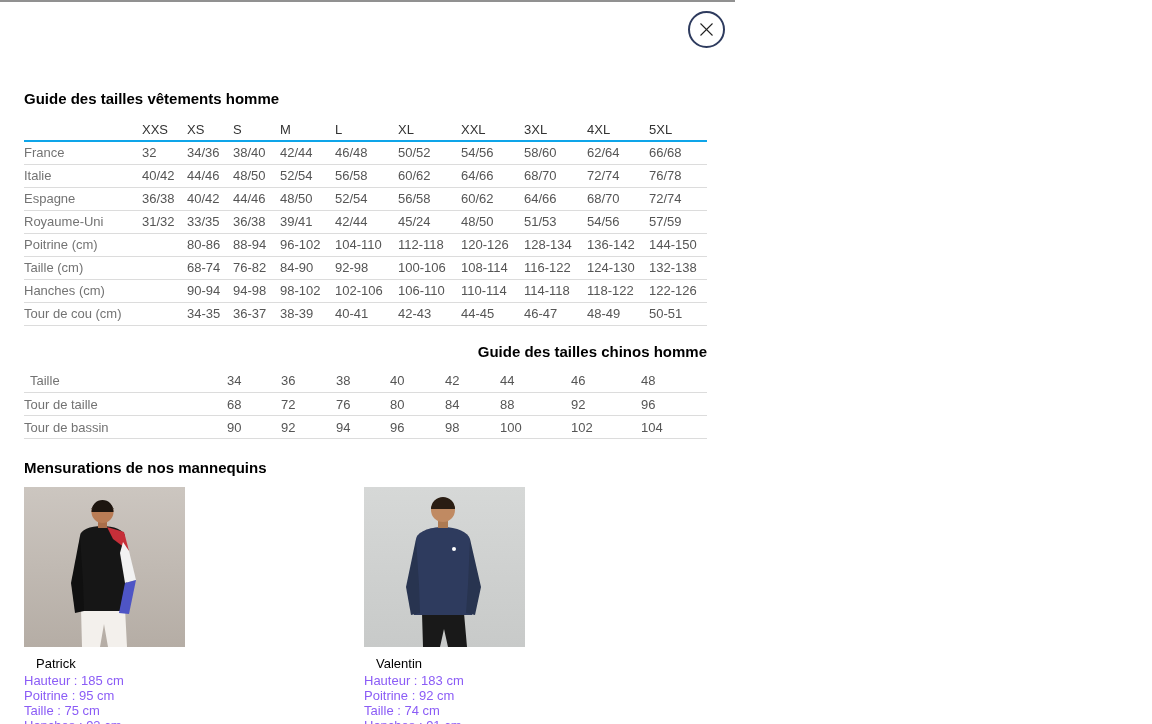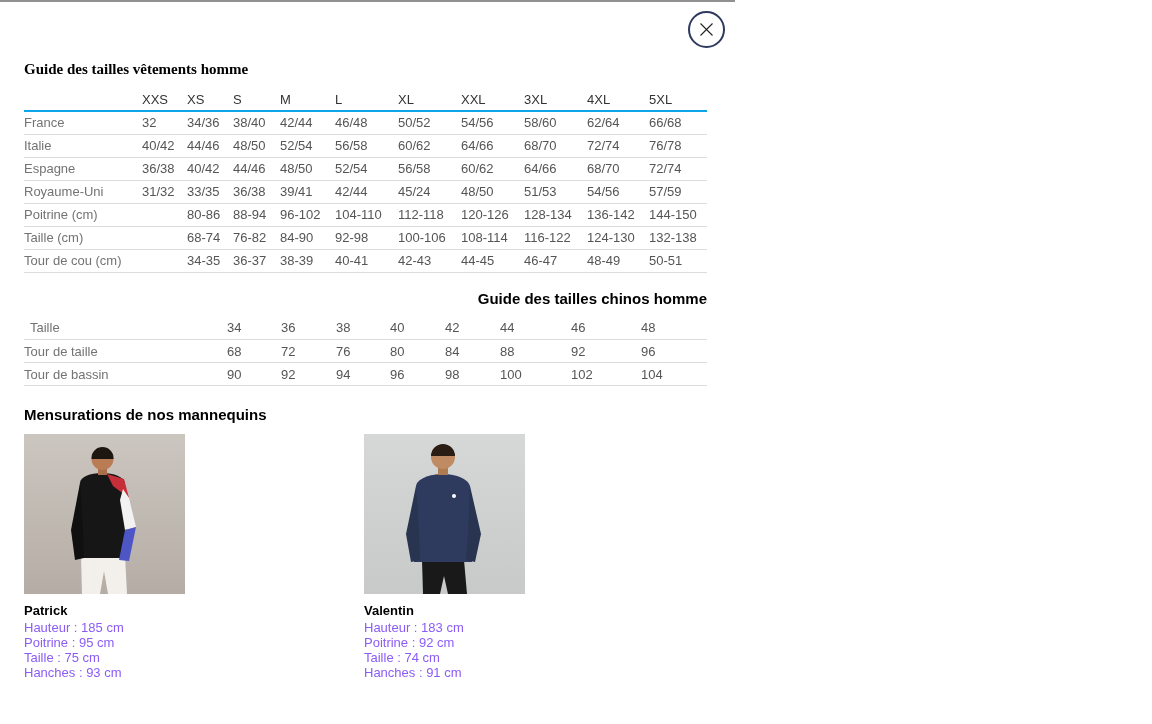--- a/index.html
+++ b/index.html
@@ -27,21 +27,21 @@
   }
   .content {
     position: absolute; top: 0; left: 24px;
     width: 683px;
     display: flow-root;
   }
   .section-title {
     margin: 0; font-size: 15px; line-height: 16px;
     font-weight: bold; color: #000;
   }
-  #title-vetements { margin-top: 61px; font-family: Liberation Serif, serif; }
+  #title-vetements { margin-top: 91px; }
   #title-chinos    { margin-top: 18px; text-align: right; }
   #title-mannequins{ margin-top: 21px; }
   table {
     border-collapse: collapse; table-layout: fixed;
     width: 683px; font-size: 13px;
   }
   #size-table   { margin-top: 11px; }
   #chinos-table { margin-top: 10px; }
   th {
     font-weight: 400; color: #333; text-align: left;
@@ -54,21 +54,21 @@
     white-space: nowrap; overflow: hidden;
   }
   td.label-cell { color: #737373; }
   td.value-cell { color: #555; }
   #chinos-table tbody tr:first-child td.label-cell { padding-left: 6px; }
   .models { margin-top: 11px; display: flex; }
   .model-card { width: 340px; }
   .model-photo { display: block; width: 161px; height: 160px; }
   .model-name {
     margin-top: 10px; font-size: 13px; line-height: 14px;
-    font-weight: bold; color: #000;
+    font-weight: normal; color: #000; margin-left: 12px;
   }
   .model-line {
     font-size: 13px; line-height: 15px; color: #8b5cf6;
   }
   .model-lines { margin-top: 2px; }
 </style>
 </head>
 <body>
 
 <div class="topbar"></div>
@@ -184,20 +184,33 @@
           <td class="value-cell"></td>
           <td class="value-cell">68-74</td>
           <td class="value-cell">76-82</td>
           <td class="value-cell">84-90</td>
           <td class="value-cell">92-98</td>
           <td class="value-cell">100-106</td>
           <td class="value-cell">108-114</td>
           <td class="value-cell">116-122</td>
           <td class="value-cell">124-130</td>
           <td class="value-cell">132-138</td>
+        </tr>
+        <tr>
+          <td class="label-cell">Hanches (cm)</td>
+          <td class="value-cell"></td>
+          <td class="value-cell">90-94</td>
+          <td class="value-cell">94-98</td>
+          <td class="value-cell">98-102</td>
+          <td class="value-cell">102-106</td>
+          <td class="value-cell">106-110</td>
+          <td class="value-cell">110-114</td>
+          <td class="value-cell">114-118</td>
+          <td class="value-cell">118-122</td>
+          <td class="value-cell">122-126</td>
         </tr>
         <tr>
           <td class="label-cell">Tour de cou (cm)</td>
           <td class="value-cell"></td>
           <td class="value-cell">34-35</td>
           <td class="value-cell">36-37</td>
           <td class="value-cell">38-39</td>
           <td class="value-cell">40-41</td>
           <td class="value-cell">42-43</td>
           <td class="value-cell">44-45</td>

